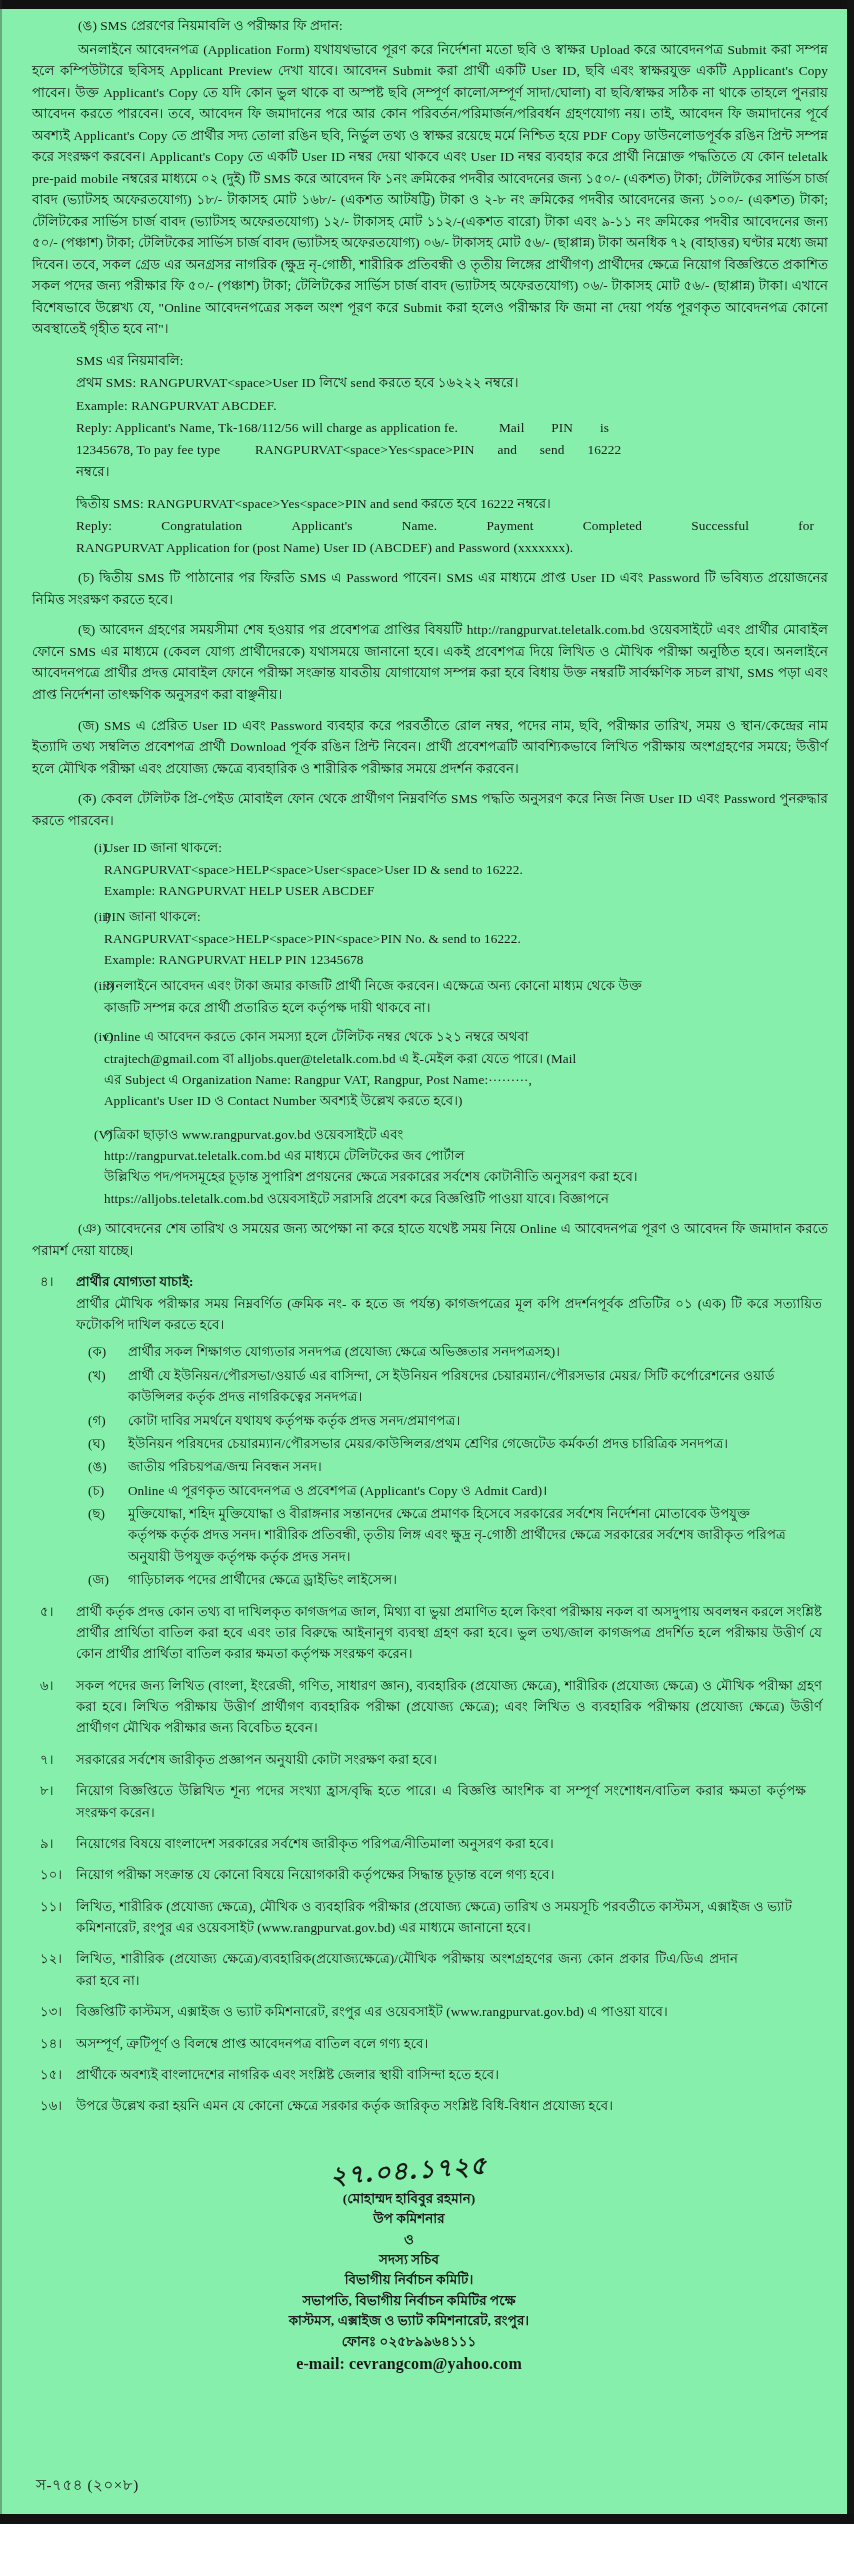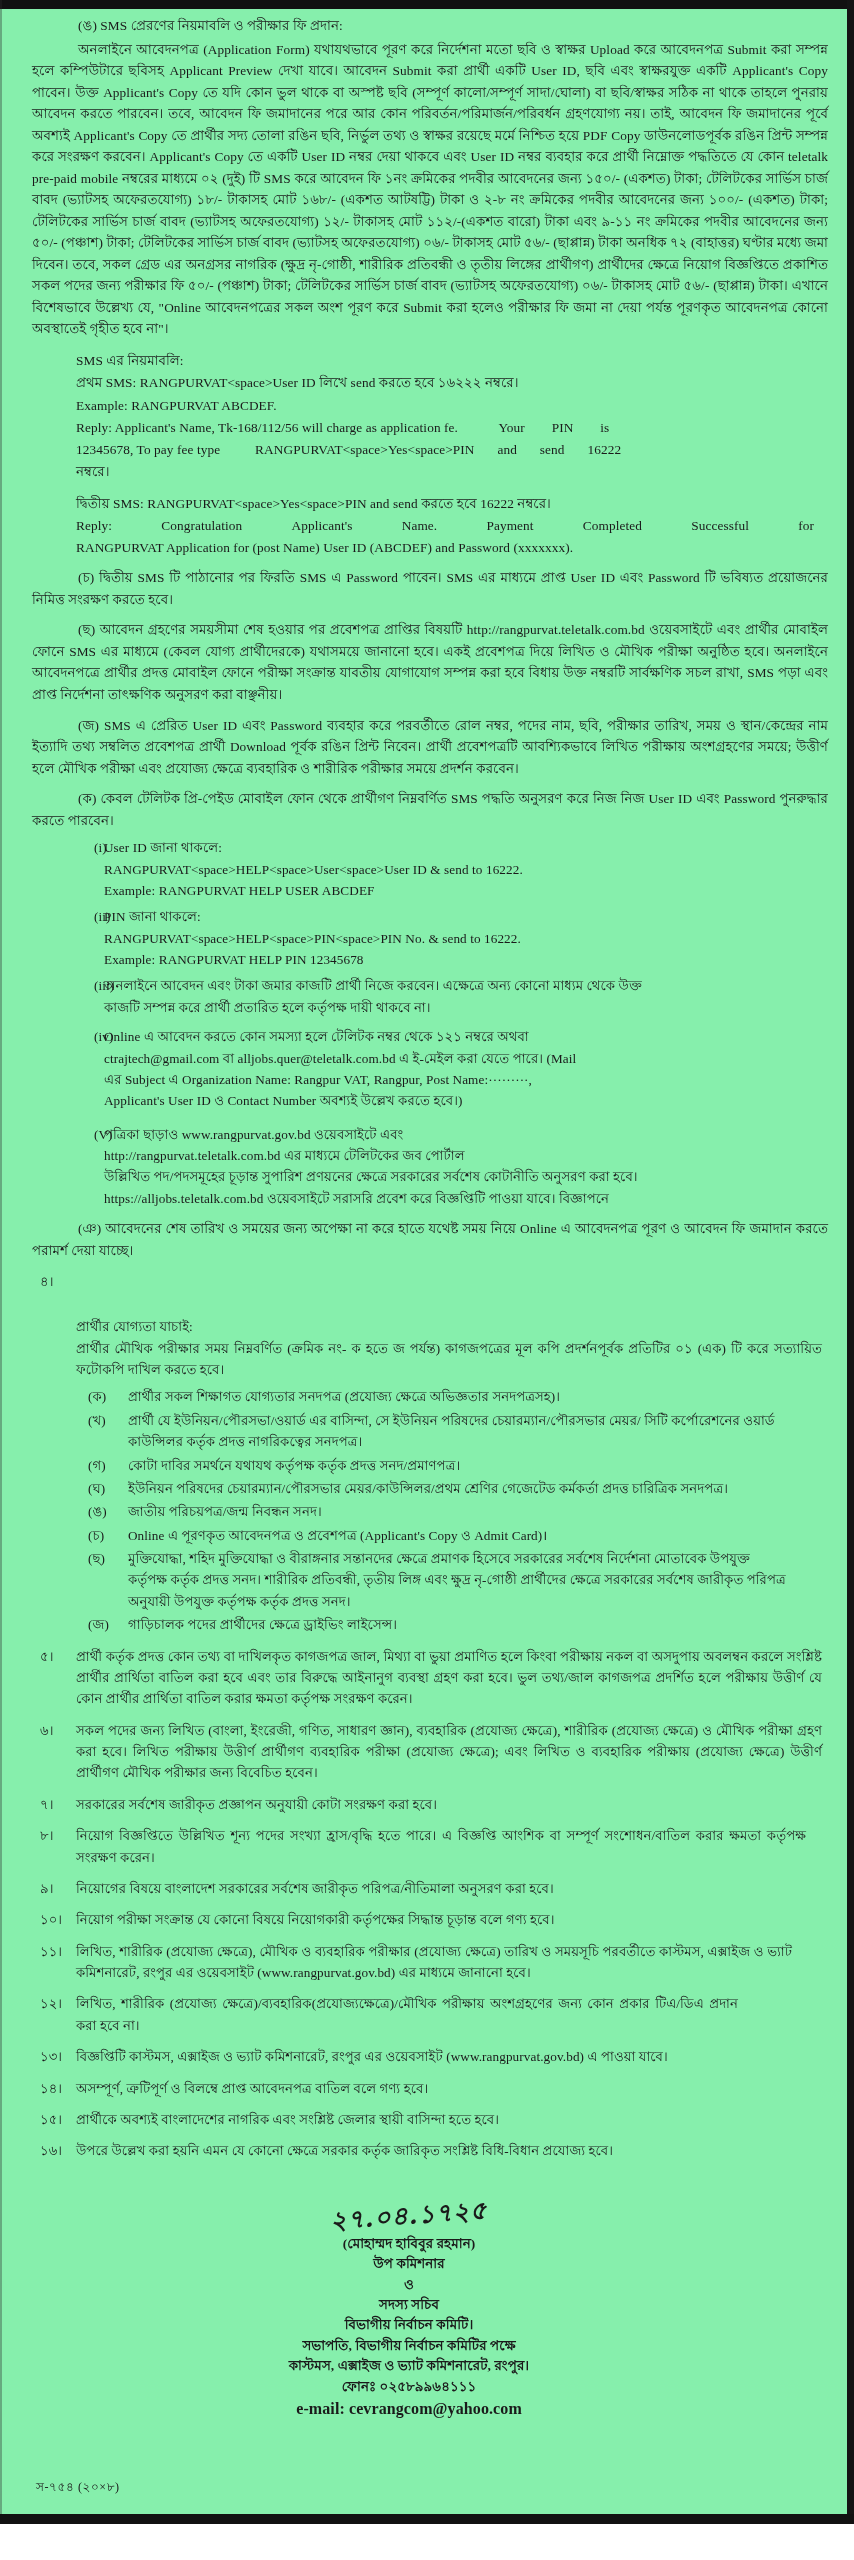--- a/index.html
+++ b/index.html
@@ -138,22 +138,21 @@
     line-height: 1.62;
   }
   .num-body {
     flex: 1 1 auto;
     font-size: 13.2px;
     line-height: 1.62;
     text-align: justify;
     padding-right: 6px;
   }
   .num-title {
-    font-weight: 400;
-    margin-top: 45px;
+    font-weight: 700;
   }
 
   
   .bl-list { margin-top: 6px; }
   .bl-row {
     display: flex;
     align-items: flex-start;
     margin-bottom: 2px;
   }
   .bl-marker {
@@ -207,21 +206,21 @@
     font-size: 16px;
     line-height: 1.5;
     font-weight: 700;
     font-family: "Liberation Serif", serif;
   }
 
   .footcode {
     position: absolute;
     left: 36px;
     bottom: 26px;
-    font-size: 12px;
+    font-size: 15px;
     letter-spacing: .6px;
   }
 </style>
 </head>
 <body>
 
 <div class="page">
 
   <div class="edge-top"></div>
   <div class="edge-right"></div>
@@ -233,21 +232,21 @@
     <p class="para indent">(ঙ) SMS প্রেরণের নিয়মাবলি ও পরীক্ষার ফি প্রদান:</p>
     <p class="para indent">অনলাইনে আবেদনপত্র (Application Form) যথাযথভাবে পূরণ করে নির্দেশনা মতো ছবি ও স্বাক্ষর Upload করে আবেদনপত্র Submit করা সম্পন্ন হলে কম্পিউটারে ছবিসহ Applicant Preview দেখা যাবে। আবেদন Submit করা প্রার্থী একটি User ID, ছবি এবং স্বাক্ষরযুক্ত একটি Applicant's Copy পাবেন। উক্ত Applicant's Copy তে যদি কোন ভুল থাকে বা অস্পষ্ট ছবি (সম্পূর্ণ কালো/সম্পূর্ণ সাদা/ঘোলা) বা ছবি/স্বাক্ষর সঠিক না থাকে তাহলে পুনরায় আবেদন করতে পারবেন। তবে, আবেদন ফি জমাদানের পরে আর কোন পরিবর্তন/পরিমার্জন/পরিবর্ধন গ্রহণযোগ্য নয়। তাই, আবেদন ফি জমাদানের পূর্বে অবশ্যই Applicant's Copy তে প্রার্থীর সদ্য তোলা রঙিন ছবি, নির্ভুল তথ্য ও স্বাক্ষর রয়েছে মর্মে নিশ্চিত হয়ে PDF Copy ডাউনলোডপূর্বক রঙিন প্রিন্ট সম্পন্ন করে সংরক্ষণ করবেন। Applicant's Copy তে একটি User ID নম্বর দেয়া থাকবে এবং User ID নম্বর ব্যবহার করে প্রার্থী নিম্নোক্ত পদ্ধতিতে যে কোন teletalk pre-paid mobile নম্বরের মাধ্যমে ০২ (দুই) টি SMS করে আবেদন ফি ১নং ক্রমিকের পদবীর আবেদনের জন্য ১৫০/- (একশত) টাকা; টেলিটকের সার্ভিস চার্জ বাবদ (ভ্যাটসহ অফেরতযোগ্য) ১৮/- টাকাসহ মোট ১৬৮/- (একশত আটষট্টি) টাকা ও ২-৮ নং ক্রমিকের পদবীর আবেদনের জন্য ১০০/- (একশত) টাকা; টেলিটকের সার্ভিস চার্জ বাবদ (ভ্যাটসহ অফেরতযোগ্য) ১২/- টাকাসহ মোট ১১২/-(একশত বারো) টাকা এবং ৯-১১ নং ক্রমিকের পদবীর আবেদনের জন্য ৫০/- (পঞ্চাশ) টাকা; টেলিটকের সার্ভিস চার্জ বাবদ (ভ্যাটসহ অফেরতযোগ্য) ০৬/- টাকাসহ মোট ৫৬/- (ছাপ্পান্ন) টাকা অনধিক ৭২ (বাহাত্তর) ঘণ্টার মধ্যে জমা দিবেন। তবে, সকল গ্রেড এর অনগ্রসর নাগরিক (ক্ষুদ্র নৃ-গোষ্ঠী, শারীরিক প্রতিবন্ধী ও তৃতীয় লিঙ্গের প্রার্থীগণ) প্রার্থীদের ক্ষেত্রে নিয়োগ বিজ্ঞপ্তিতে প্রকাশিত সকল পদের জন্য পরীক্ষার ফি ৫০/- (পঞ্চাশ) টাকা; টেলিটকের সার্ভিস চার্জ বাবদ (ভ্যাটসহ অফেরতযোগ্য) ০৬/- টাকাসহ মোট ৫৬/- (ছাপ্পান্ন) টাকা। এখানে বিশেষভাবে উল্লেখ্য যে, "Online আবেদনপত্রের সকল অংশ পূরণ করে Submit করা হলেও পরীক্ষার ফি জমা না দেয়া পর্যন্ত পূরণকৃত আবেদনপত্র কোনো অবস্থাতেই গৃহীত হবে না"।</p>
 
     <div class="sms-block">
       <p class="sms-line">SMS এর নিয়মাবলি:</p>
       <p class="sms-line">প্রথম SMS: RANGPURVAT&lt;space&gt;User ID লিখে send করতে হবে ১৬২২২ নম্বরে।</p>
       <p class="sms-line">Example: RANGPURVAT ABCDEF.</p>
       <p class="sms-line">
         <span>Reply: Applicant's Name, Tk-168/112/56 will charge as application fe.</span>
         <span style="display:inline-block;width:34px"></span>
-        <span>Your</span>
+        <span>Mail</span>
         <span style="display:inline-block;width:20px"></span>
         <span>PIN</span>
         <span style="display:inline-block;width:20px"></span>
         <span>is</span>
       </p>
       <p class="sms-line">
         <span>12345678, To pay fee type</span>
         <span style="display:inline-block;width:28px"></span>
         <span>RANGPURVAT&lt;space&gt;Yes&lt;space&gt;PIN</span>
         <span style="display:inline-block;width:16px"></span>

